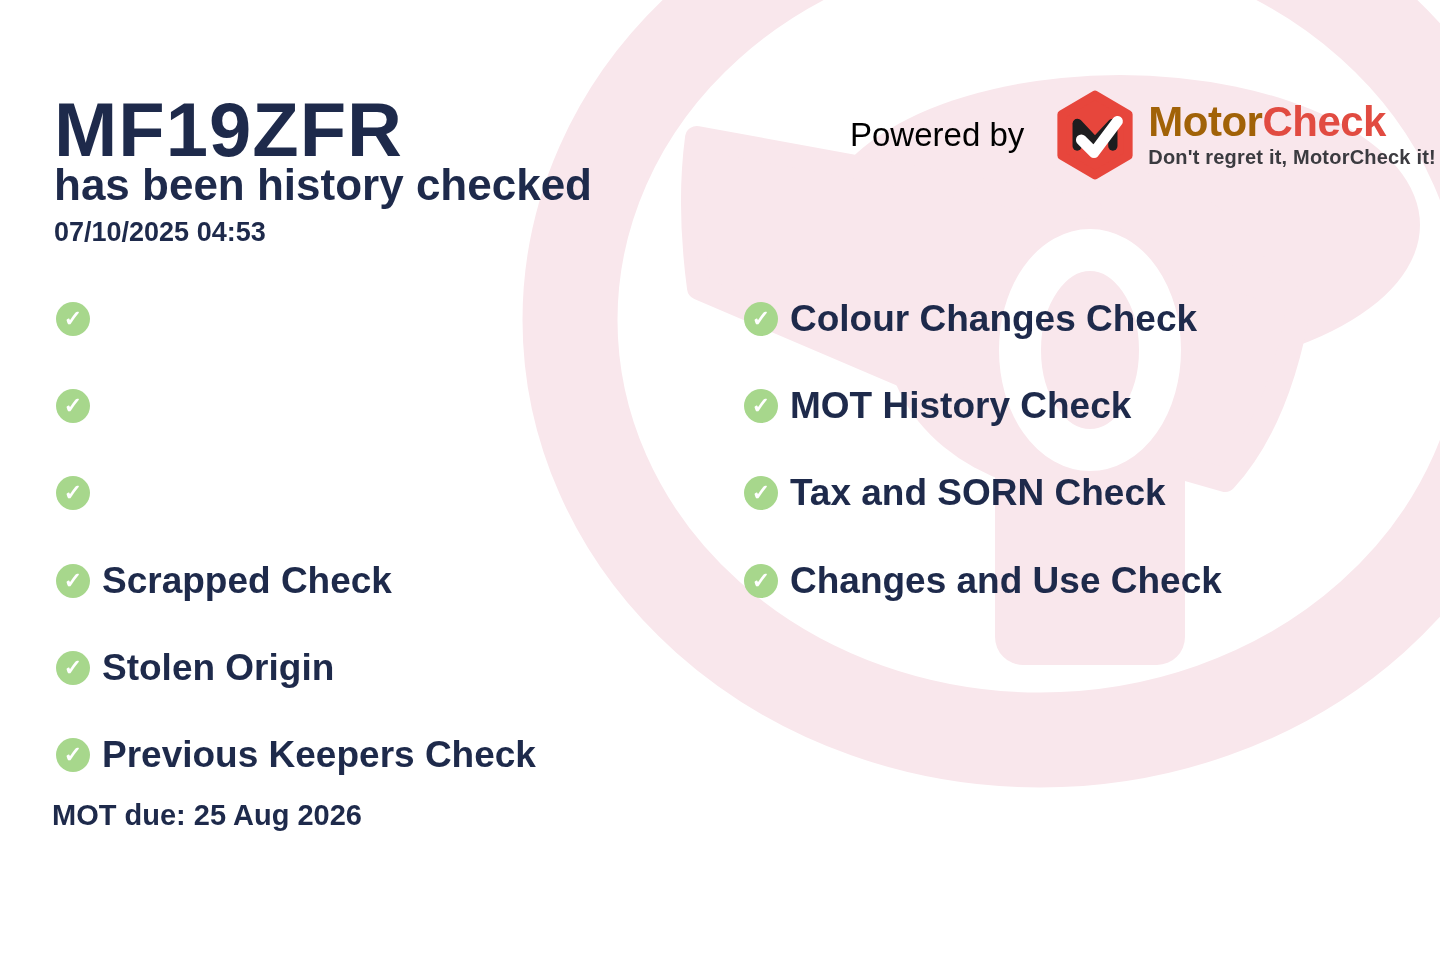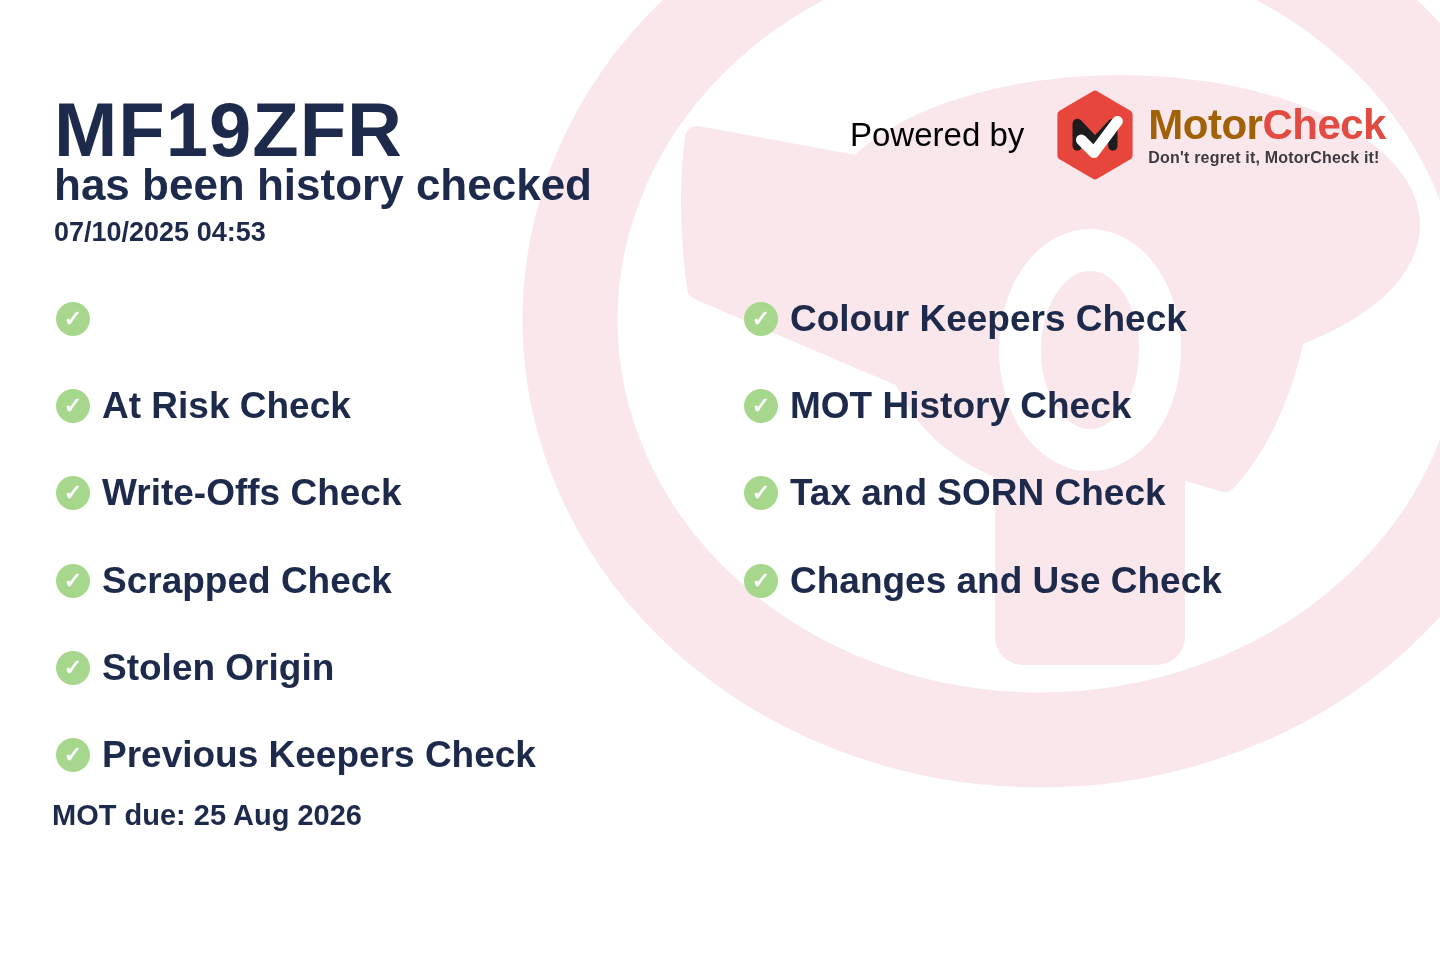--- a/index.html
+++ b/index.html
@@ -68,21 +68,21 @@
   .wordmark {
     font-size: 42px;
     font-weight: bold;
     line-height: 1;
     white-space: nowrap;
     letter-spacing: -0.5px;
   }
   .wordmark .w-primary { color: #a16207; }
   .wordmark .w-accent  { color: #e14b41; }
   .tagline {
-    font-size: 16px;
+    font-size: 20px;
     font-weight: bold;
     color: #3b3b40;
     margin-top: 3px;
     white-space: nowrap;
     letter-spacing: 0.2px;
   }
   
   .check-col {
     position: absolute;
     top: 275px;
@@ -165,44 +165,42 @@
       <div class="tagline">Don't regret it, MotorCheck it!</div>
     </div>
   </div>
 
   <div class="check-col col-left">
     <div class="check-row">
       <span class="check-icon">✓</span>
     </div>
     <div class="check-row">
       <span class="check-icon">✓</span>
-      <span class="check-label">At Risk Check</span>
-    </div>
-    <div class="check-row">
-      <span class="check-icon">✓</span>
-      <span class="check-label">Write-Offs Check</span>
+    </div>
+    <div class="check-row">
+      <span class="check-icon">✓</span>
     </div>
     <div class="check-row">
       <span class="check-icon">✓</span>
       <span class="check-label">Scrapped Check</span>
     </div>
     <div class="check-row">
       <span class="check-icon">✓</span>
       <span class="check-label">Stolen Origin</span>
     </div>
     <div class="check-row">
       <span class="check-icon">✓</span>
       <span class="check-label">Previous Keepers Check</span>
     </div>
   </div>
 
   <div class="check-col col-right">
     <div class="check-row">
       <span class="check-icon">✓</span>
-      <span class="check-label">Colour Keepers Check</span>
+      <span class="check-label">Colour Changes Check</span>
     </div>
     <div class="check-row">
       <span class="check-icon">✓</span>
       <span class="check-label">MOT History Check</span>
     </div>
     <div class="check-row">
       <span class="check-icon">✓</span>
       <span class="check-label">Tax and SORN Check</span>
     </div>
     <div class="check-row">

